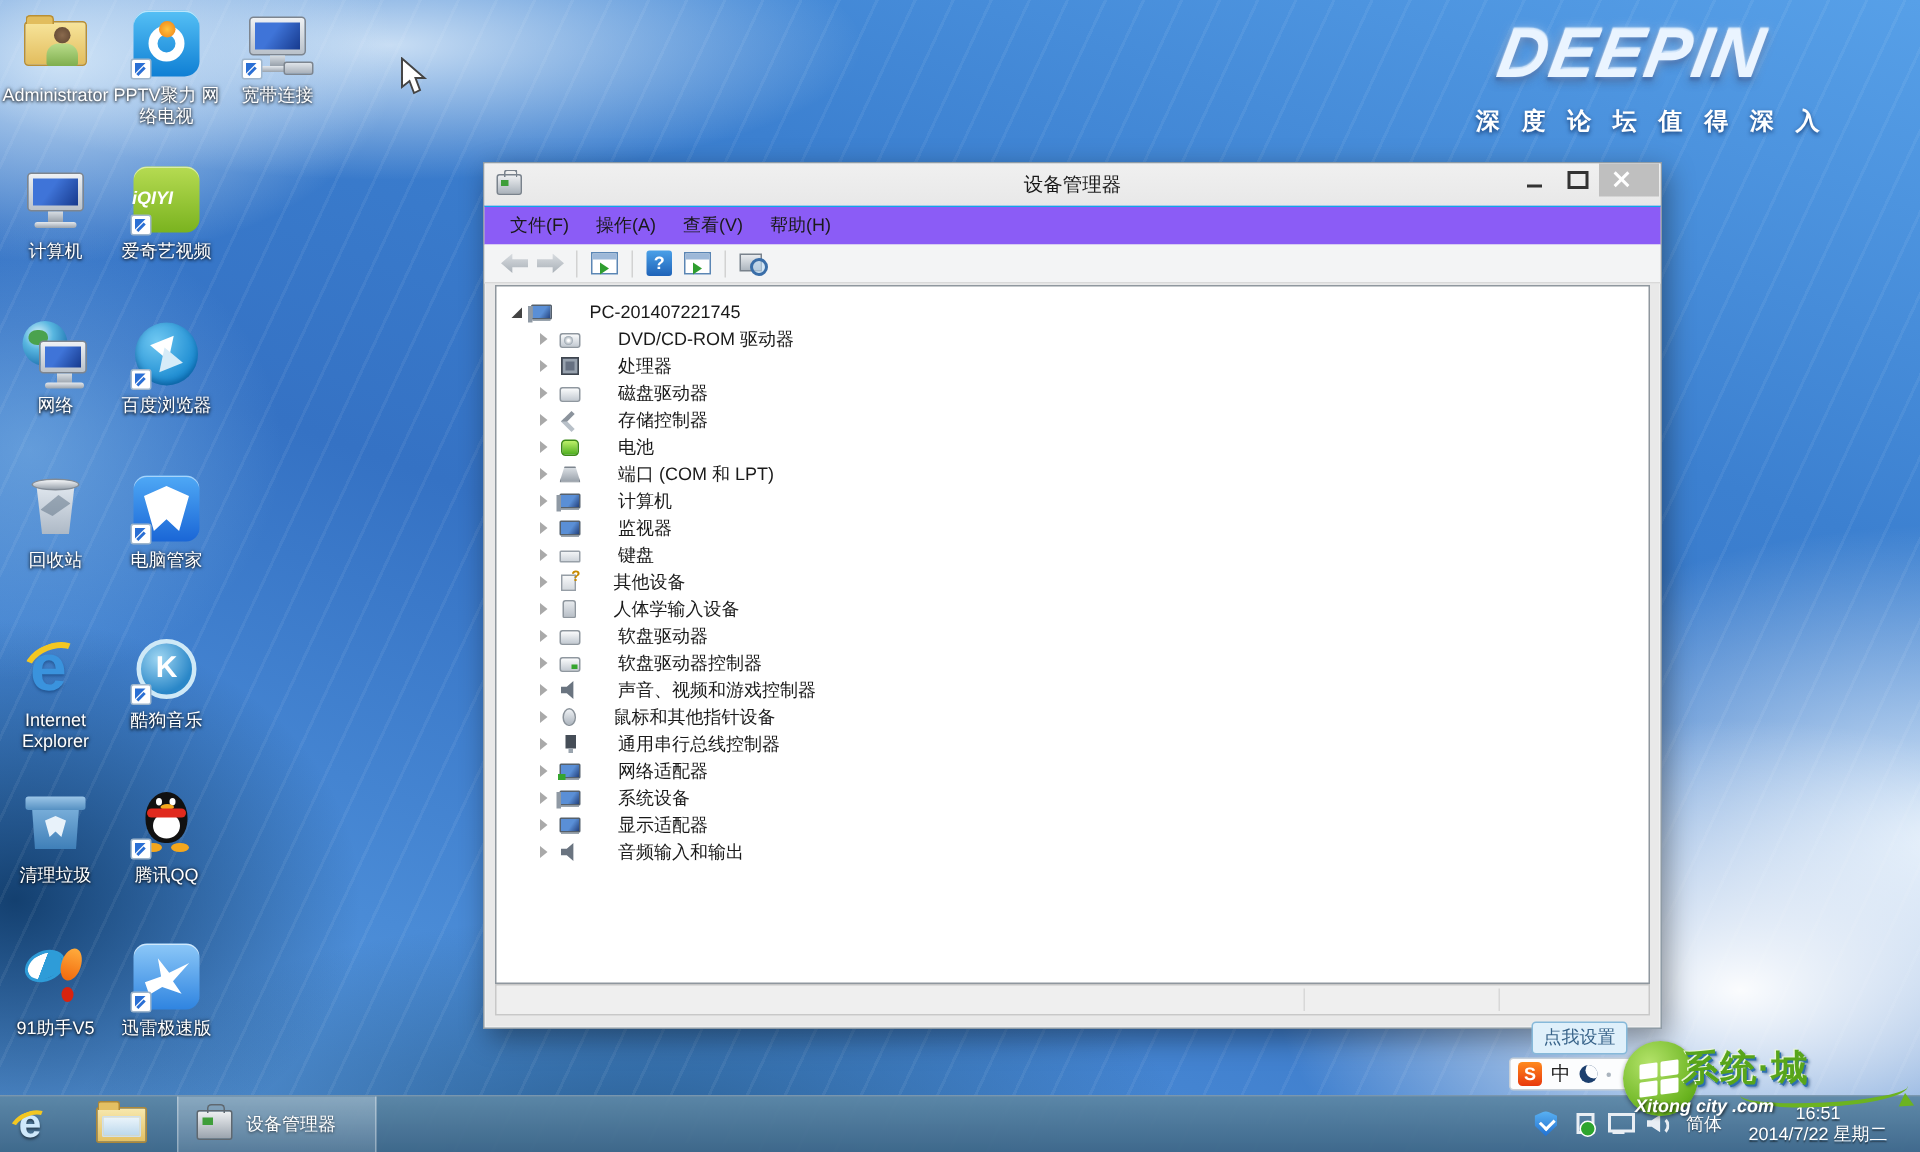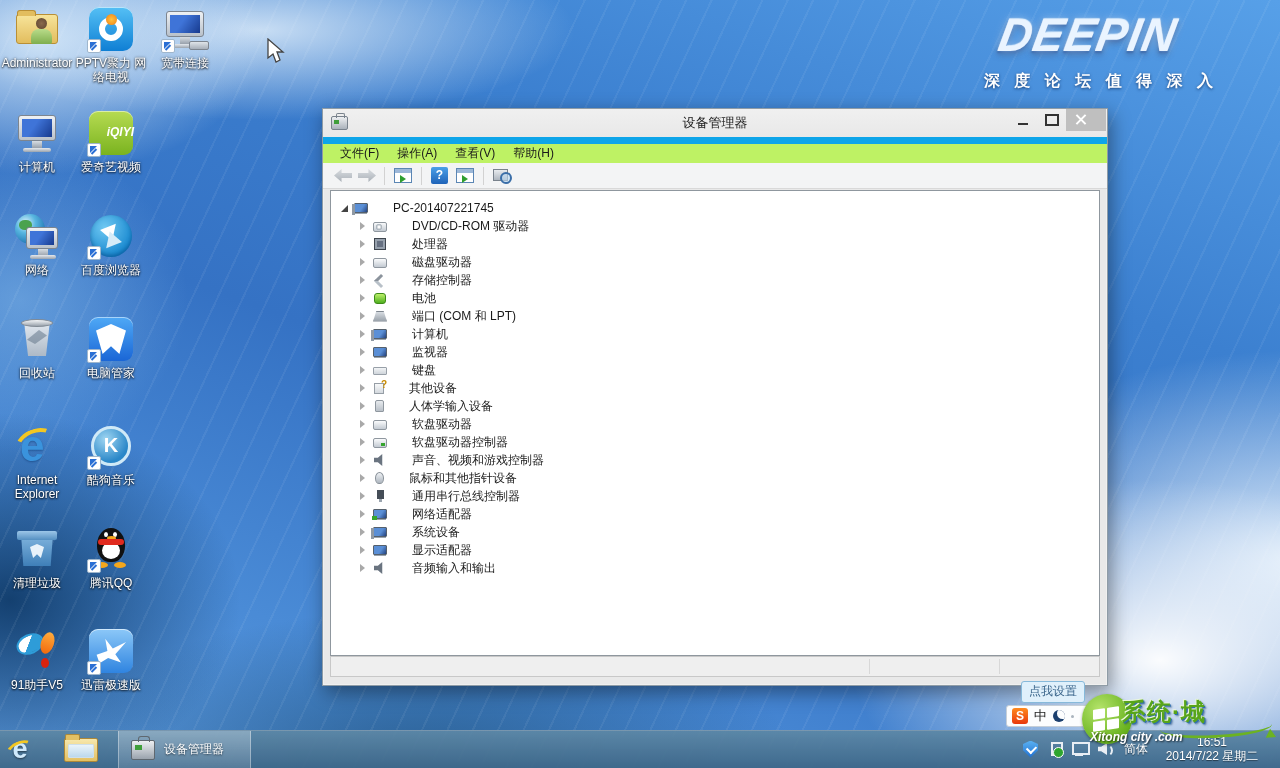--- a/index.html
+++ b/index.html
@@ -62,21 +62,21 @@
     background:linear-gradient(#dfe4e9,#a7afb9); border:1px solid #7d858f; z-index:2; }
   .globe { position:absolute; left:1px; top:1px; width:30px; height:30px; border-radius:50%;
     background:radial-gradient(circle at 35% 30%, #bfe6f5 8%, #58b6e0 35%, #1b6fae 80%); z-index:0; }
   .globe::before { content:""; position:absolute; left:4px; top:6px; width:13px; height:10px; border-radius:45%;
     background:#4aa24e; box-shadow:9px 9px 0 -2px #4aa24e; }
   .ic-net .mon { left:12px; top:14px; width:32px; height:22px; z-index:1; }
   .ic-net .monstand { left:24px; top:36px; z-index:1; }
   .ic-net .monbase { left:16px; top:42px; width:26px; z-index:1; }
   
   .ic-iqiyi .sq { position:absolute; inset:1px; border-radius:9px; background:linear-gradient(#b6db52,#7ab31f); box-shadow:inset 0 1px 0 rgba(255,255,255,.5); }
-  .ic-iqiyi .t { position:absolute; left:0; right:0; top:15px; text-align:right; color:#fff; font-weight:bold;
+  .ic-iqiyi .t { position:absolute; left:0; right:0; top:15px; text-align:left; color:#fff; font-weight:bold;
     font-style:italic; font-size:12px; letter-spacing:0; }
   
   .ic-baidu .cir { position:absolute; left:2px; top:2px; width:42px; height:42px; border-radius:50%;
     background:radial-gradient(circle at 35% 30%, #6fc8f2, #1687cf 75%); box-shadow:inset 0 -2px 4px rgba(0,40,90,.4); }
   .ic-baidu .n1 { position:absolute; left:15px; top:9px; width:0; height:0; border-left:8px solid transparent;
     border-right:8px solid transparent; border-bottom:15px solid #fff; transform:rotate(40deg); }
   .ic-baidu .n2 { position:absolute; left:15px; top:22px; width:0; height:0; border-left:8px solid transparent;
     border-right:8px solid transparent; border-top:15px solid #d7ecf8; transform:rotate(40deg); }
   
   .ic-bin .can { position:absolute; left:9px; top:6px; width:28px; height:34px;
@@ -133,21 +133,21 @@
     border:1px solid #79828c; border-bottom:none; border-radius:2px 2px 0 0; }
   .title-icon::after { content:""; position:absolute; left:2px; top:3px; width:5px; height:4px; background:#3f9e3a; }
   .title-text { position:absolute; left:0; right:0; text-align:center; font-size:13px; color:#1a1a1a; }
   .caption-btns { position:absolute; right:1px; top:0; height:22px; display:flex; }
   .cb { width:29px; height:22px; display:flex; align-items:center; justify-content:center; }
   .cb-min::after { content:""; width:10px; height:2px; background:#333; margin-top:8px; }
   .cb-max::after { content:""; width:10px; height:8px; border:2px solid #333; }
   .cb-close { width:40px; background:#bfbfbf; position:relative; }
   .cb-close::before,.cb-close::after { content:""; position:absolute; left:14px; top:4px; width:2px; height:13px; background:#fff; }
   .cb-close::before { transform:rotate(45deg); } .cb-close::after { transform:rotate(-45deg); }
-  .menubar { height:26px; background:#bef264; border-top:7px solid #0ea5e9; display:flex; align-items:center;
+  .menubar { height:26px; background:#8b5cf6; border-top:1px solid #0ea5e9; display:flex; align-items:center;
     padding-left:8px; font-size:12px; color:#1a1a1a; }
   .menubar span { padding:4px 9px; }
   .toolbar { height:26px; background:#f3f4f5; border-bottom:1px solid #d9d9d9; display:flex; align-items:center; padding-left:8px; }
   .tbsep { width:1px; height:18px; background:#d2d2d2; margin:0 5px; }
   .tb-arrow { width:18px; height:13px; background:linear-gradient(#d9dde1,#aab1b8); margin:0 3px;
     clip-path:polygon(0 50%,42% 0,42% 30%,100% 30%,100% 70%,42% 70%,42% 100%); }
   .tb-arrow.right { transform:scaleX(-1); }
   .tb-win { position:relative; width:18px; height:15px; background:#fff; border:1px solid #5b86b4; margin:0 4px; }
   .tb-win::before { content:""; position:absolute; left:0; right:0; top:0; height:4px; background:#9db8d8; }
   .tb-win::after { content:""; position:absolute; left:5px; top:6px; border-top:4px solid transparent;

